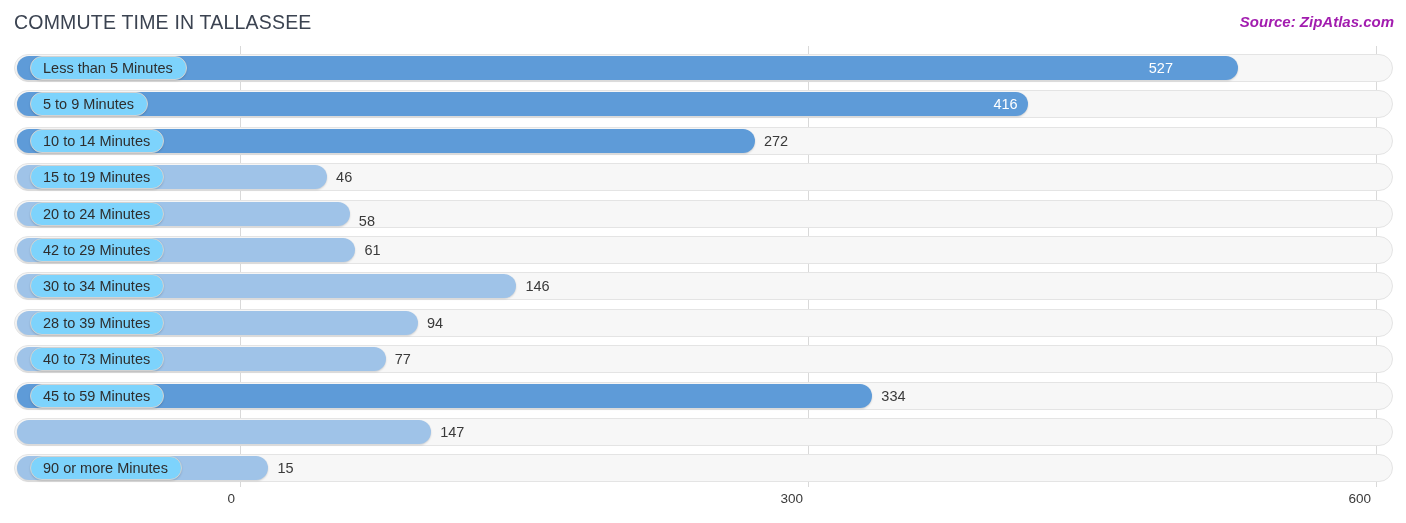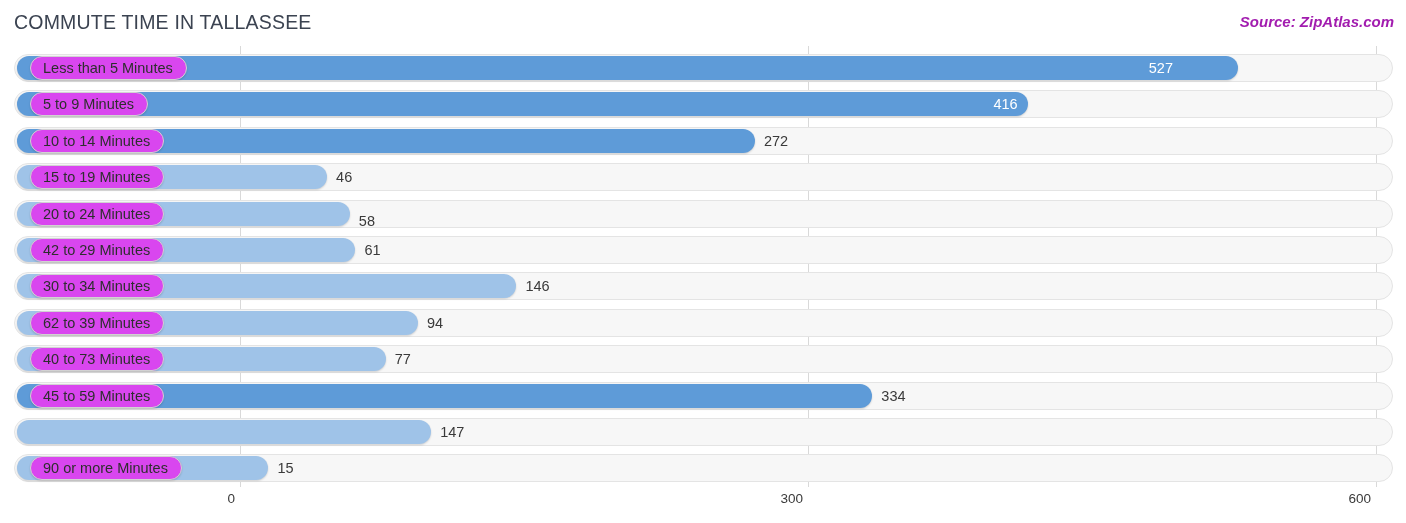--- a/index.html
+++ b/index.html
@@ -110,21 +110,21 @@
 
   .pill {
     position: absolute;
     left: 16px;
     top: 2px;
     height: 24px;
     box-sizing: border-box;
     display: flex;
     align-items: center;
     padding: 0 13px 0 12px;
-    background: #d946ef;
+    background: #7dd3fc;
     border: 1px solid #d2d2d2;
     border-radius: 12px;
     box-shadow: 0 1px 2px rgba(0,0,0,0.14);
     font-size: 14.5px;
     color: #2e2e2e;
     white-space: nowrap;
   }
 
   .value {
     position: absolute;
@@ -210,21 +210,21 @@
         </div>
         <div class="row" style="top: 226.4px;">
           <div class="track"></div>
           <div class="bar light" style="width: 499.427px;"></div>
           <div class="pill">30 to 34 Minutes</div>
           <div class="value outside" style="left: 511.427px;">146</div>
         </div>
         <div class="row" style="top: 262.8px;">
           <div class="track"></div>
           <div class="bar light" style="width: 400.973px;"></div>
-          <div class="pill">62 to 39 Minutes</div>
+          <div class="pill">28 to 39 Minutes</div>
           <div class="value outside" style="left: 412.973px;">94</div>
         </div>
         <div class="row" style="top: 299.2px;">
           <div class="track"></div>
           <div class="bar light" style="width: 368.787px;"></div>
           <div class="pill">40 to 73 Minutes</div>
           <div class="value outside" style="left: 380.787px;">77</div>
         </div>
         <div class="row" style="top: 335.6px;">
           <div class="track"></div>

